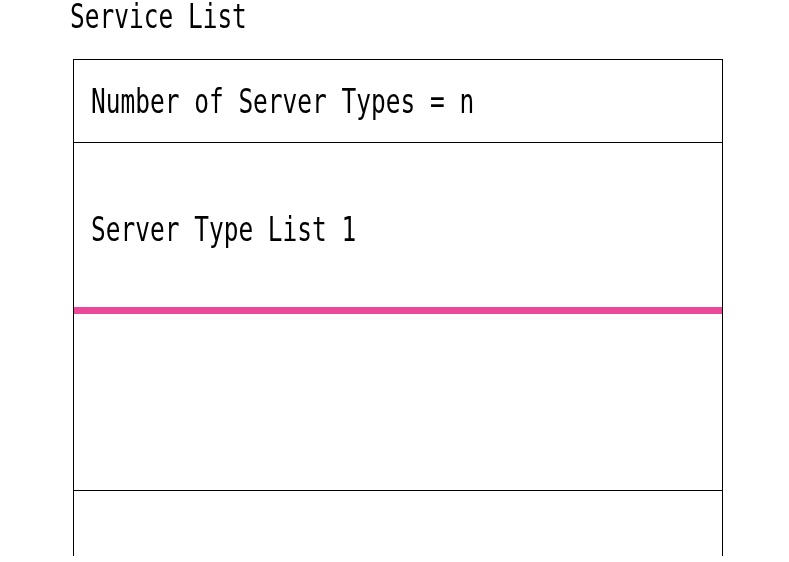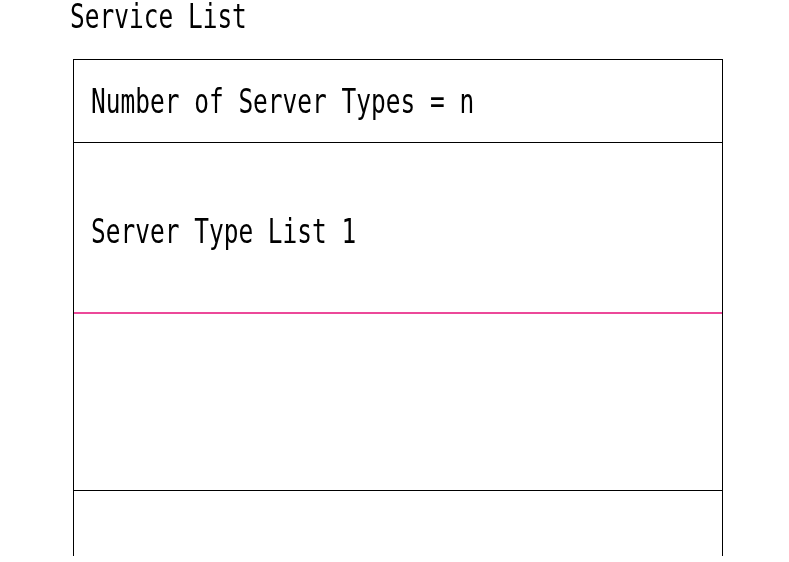--- a/index.html
+++ b/index.html
@@ -43,21 +43,21 @@
     background: transparent;
   }
   .row {
     box-sizing: border-box;
     display: flex;
     align-items: center;
     padding-left: 17px;
     overflow: hidden;
   }
   .row-1 { height: 83px;  border-bottom: 1px solid #000000; }
-  .row-2 { height: 171px; border-bottom: 2px solid #ec4899; padding-top: 7px; }
+  .row-2 { height: 171px; border-bottom: 7px solid #ec4899; padding-top: 7px; }
   .row-3 { height: 177px; border-bottom: 1px solid #000000; }
   .row-4 { height: 65px; }
   .divider-overhang {
     position: absolute;
     left: 715px;
     top: 490px;
     width: 4px;
     height: 1px;
     background: #000000;
   }

